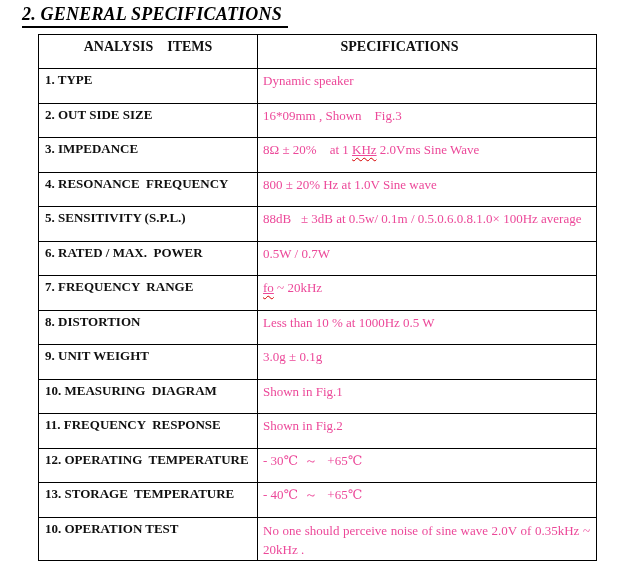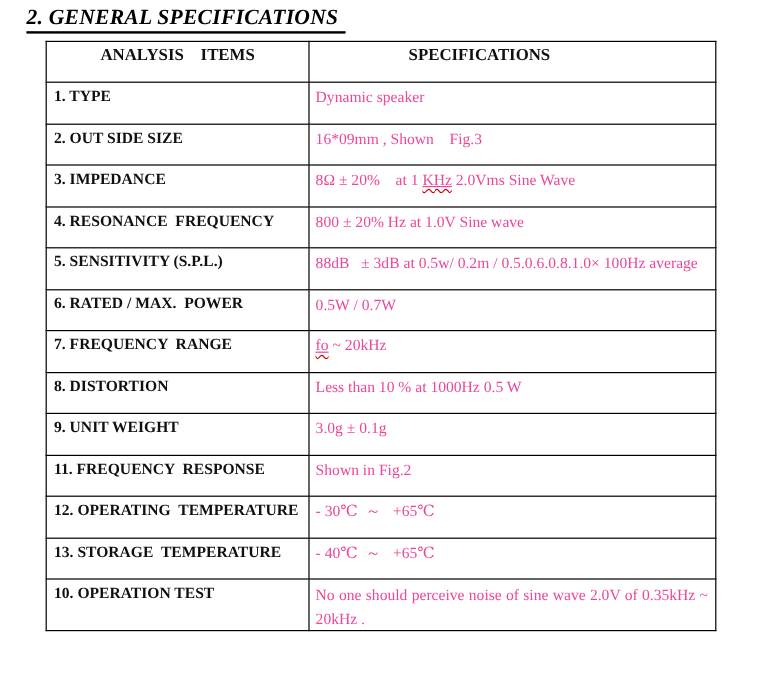--- a/index.html
+++ b/index.html
@@ -119,21 +119,21 @@
       <td class="spec-cell"><span>8Ω ± 20%    at 1 </span><span class="uw"><span class="sq">KHz</span></span><span> 2.0Vms Sine Wave</span></td>
     </tr>
 
     <tr class="row">
       <td class="item-cell">4. RESONANCE  FREQUENCY</td>
       <td class="spec-cell">800 ± 20% Hz at 1.0V Sine wave</td>
     </tr>
 
     <tr class="row">
       <td class="item-cell">5. SENSITIVITY (S.P.L.)</td>
-      <td class="spec-cell">88dB   ± 3dB at 0.5w/ 0.2m / 0.5.0.6.0.8.1.0× 100Hz average</td>
+      <td class="spec-cell">88dB   ± 3dB at 0.5w/ 0.1m / 0.5.0.6.0.8.1.0× 100Hz average</td>
     </tr>
 
     <tr class="row">
       <td class="item-cell">6. RATED / MAX.  POWER</td>
       <td class="spec-cell">0.5W / 0.7W</td>
     </tr>
 
     <tr class="row">
       <td class="item-cell">7. FREQUENCY  RANGE</td>
       <td class="spec-cell"><span></span><span class="uw"><span class="sq">fo</span></span><span> ~ 20kHz</span></td>
@@ -142,20 +142,24 @@
     <tr class="row">
       <td class="item-cell">8. DISTORTION</td>
       <td class="spec-cell">Less than 10 % at 1000Hz 0.5 W</td>
     </tr>
 
     <tr class="row">
       <td class="item-cell">9. UNIT WEIGHT</td>
       <td class="spec-cell">3.0g ± 0.1g</td>
     </tr>
 
+    <tr class="row">
+      <td class="item-cell">10. MEASURING  DIAGRAM</td>
+      <td class="spec-cell">Shown in Fig.1</td>
+    </tr>
 
     <tr class="row">
       <td class="item-cell">11. FREQUENCY  RESPONSE</td>
       <td class="spec-cell">Shown in Fig.2</td>
     </tr>
 
     <tr class="row">
       <td class="item-cell">12. OPERATING  TEMPERATURE</td>
       <td class="spec-cell">- 30℃  ～   +65℃</td>
     </tr>

